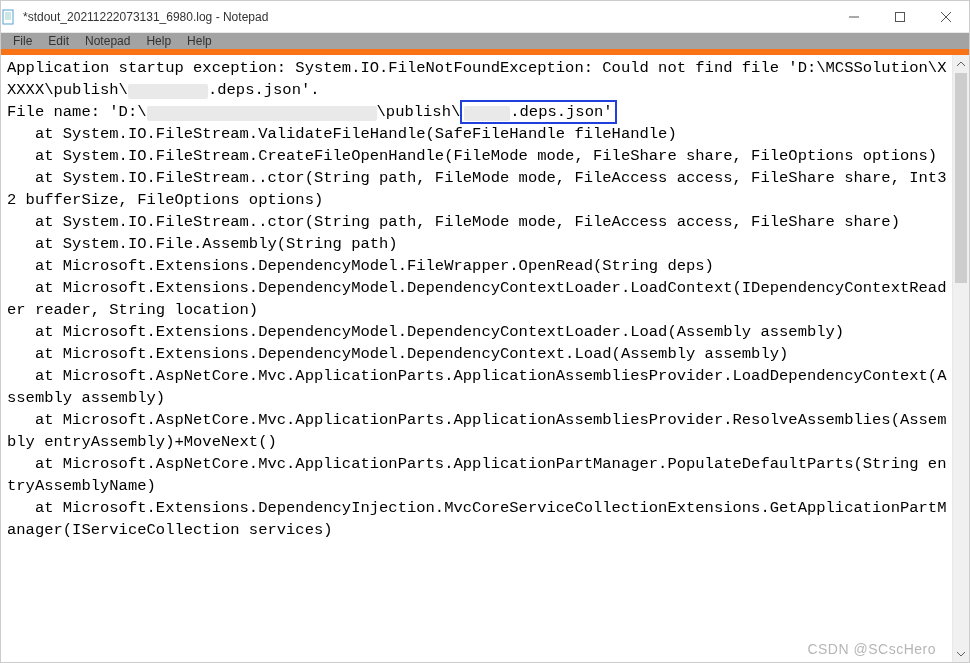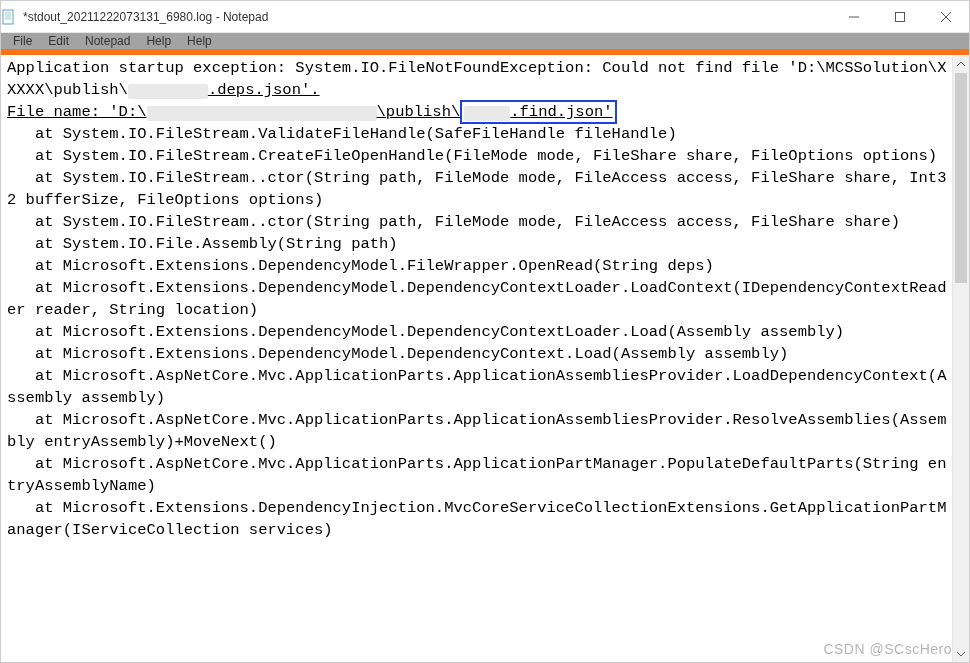--- a/index.html
+++ b/index.html
@@ -73,21 +73,21 @@
       font-family: Consolas, "Courier New", monospace;
       font-size: 15.5px;
       line-height: 22px;
       color: #000;
       padding: 2px 4px 2px 6px;
       white-space: pre-wrap;
       word-break: break-all;
       overflow: hidden;
       position: relative;
     }
-    .seg { white-space: pre; text-decoration: underline; }
+    .seg { white-space: pre; }
     .wrap { white-space: pre-wrap; word-break: break-all; }
     .redacted {
       display: inline-block;
       background: #e9e9e9;
       color: transparent;
       vertical-align: text-bottom;
       height: 15px;
       border-radius: 2px;
     }
     .highlight-box {
@@ -113,21 +113,21 @@
       position: absolute;
       left: 2px;
       right: 2px;
       top: 18px;
       height: 210px;
       background: #cdcdcd;
     }
     .watermark {
       position: absolute;
       bottom: 6px;
-      right: 18px;
+      right: 34px;
       font-family: Arial, sans-serif;
       font-size: 14px;
       color: rgba(120,120,120,0.55);
       letter-spacing: 0.5px;
       pointer-events: none;
     }
     .watermark2 {
       position: absolute;
       bottom: 22px;
       right: 26px;
@@ -176,21 +176,21 @@
   <div class="menubar">
     <span class="menu-item">File</span>
     <span class="menu-item">Edit</span>
     <span class="menu-item">Notepad</span>
     <span class="menu-item">Help</span>
     <span class="menu-item">Help</span>
   </div>
 
   <div class="content-wrapper">
     <div class="content"><span class="wrap">Application startup exception: System.IO.FileNotFoundException: Could not find file 'D:\MCSSolution\XXXXX\publish\</span><span class="redacted" style="width:80px"></span><span class="seg">.deps.json'.</span>
-<span class="seg">File name: 'D:\</span><span class="redacted" style="width:230px"></span><span class="seg">\publish\</span><span class="highlight-box"><span class="redacted" style="width:46px"></span><span class="seg">.find.json'</span></span>
+<span class="seg">File name: 'D:\</span><span class="redacted" style="width:230px"></span><span class="seg">\publish\</span><span class="highlight-box"><span class="redacted" style="width:46px"></span><span class="seg">.deps.json'</span></span>
 <span class="wrap">   at System.IO.FileStream.ValidateFileHandle(SafeFileHandle fileHandle)</span>
 <span class="wrap">   at System.IO.FileStream.CreateFileOpenHandle(FileMode mode, FileShare share, FileOptions options)</span>
 <span class="wrap">   at System.IO.FileStream..ctor(String path, FileMode mode, FileAccess access, FileShare share, Int32 bufferSize, FileOptions options)</span>
 <span class="wrap">   at System.IO.FileStream..ctor(String path, FileMode mode, FileAccess access, FileShare share)</span>
 <span class="wrap">   at System.IO.File.Assembly(String path)</span>
 <span class="wrap">   at Microsoft.Extensions.DependencyModel.FileWrapper.OpenRead(String deps)</span>
 <span class="wrap">   at Microsoft.Extensions.DependencyModel.DependencyContextLoader.LoadContext(IDependencyContextReader reader, String location)</span>
 <span class="wrap">   at Microsoft.Extensions.DependencyModel.DependencyContextLoader.Load(Assembly assembly)</span>
 <span class="wrap">   at Microsoft.Extensions.DependencyModel.DependencyContext.Load(Assembly assembly)</span>
 <span class="wrap">   at Microsoft.AspNetCore.Mvc.ApplicationParts.ApplicationAssembliesProvider.LoadDependencyContext(Assembly assembly)</span>

